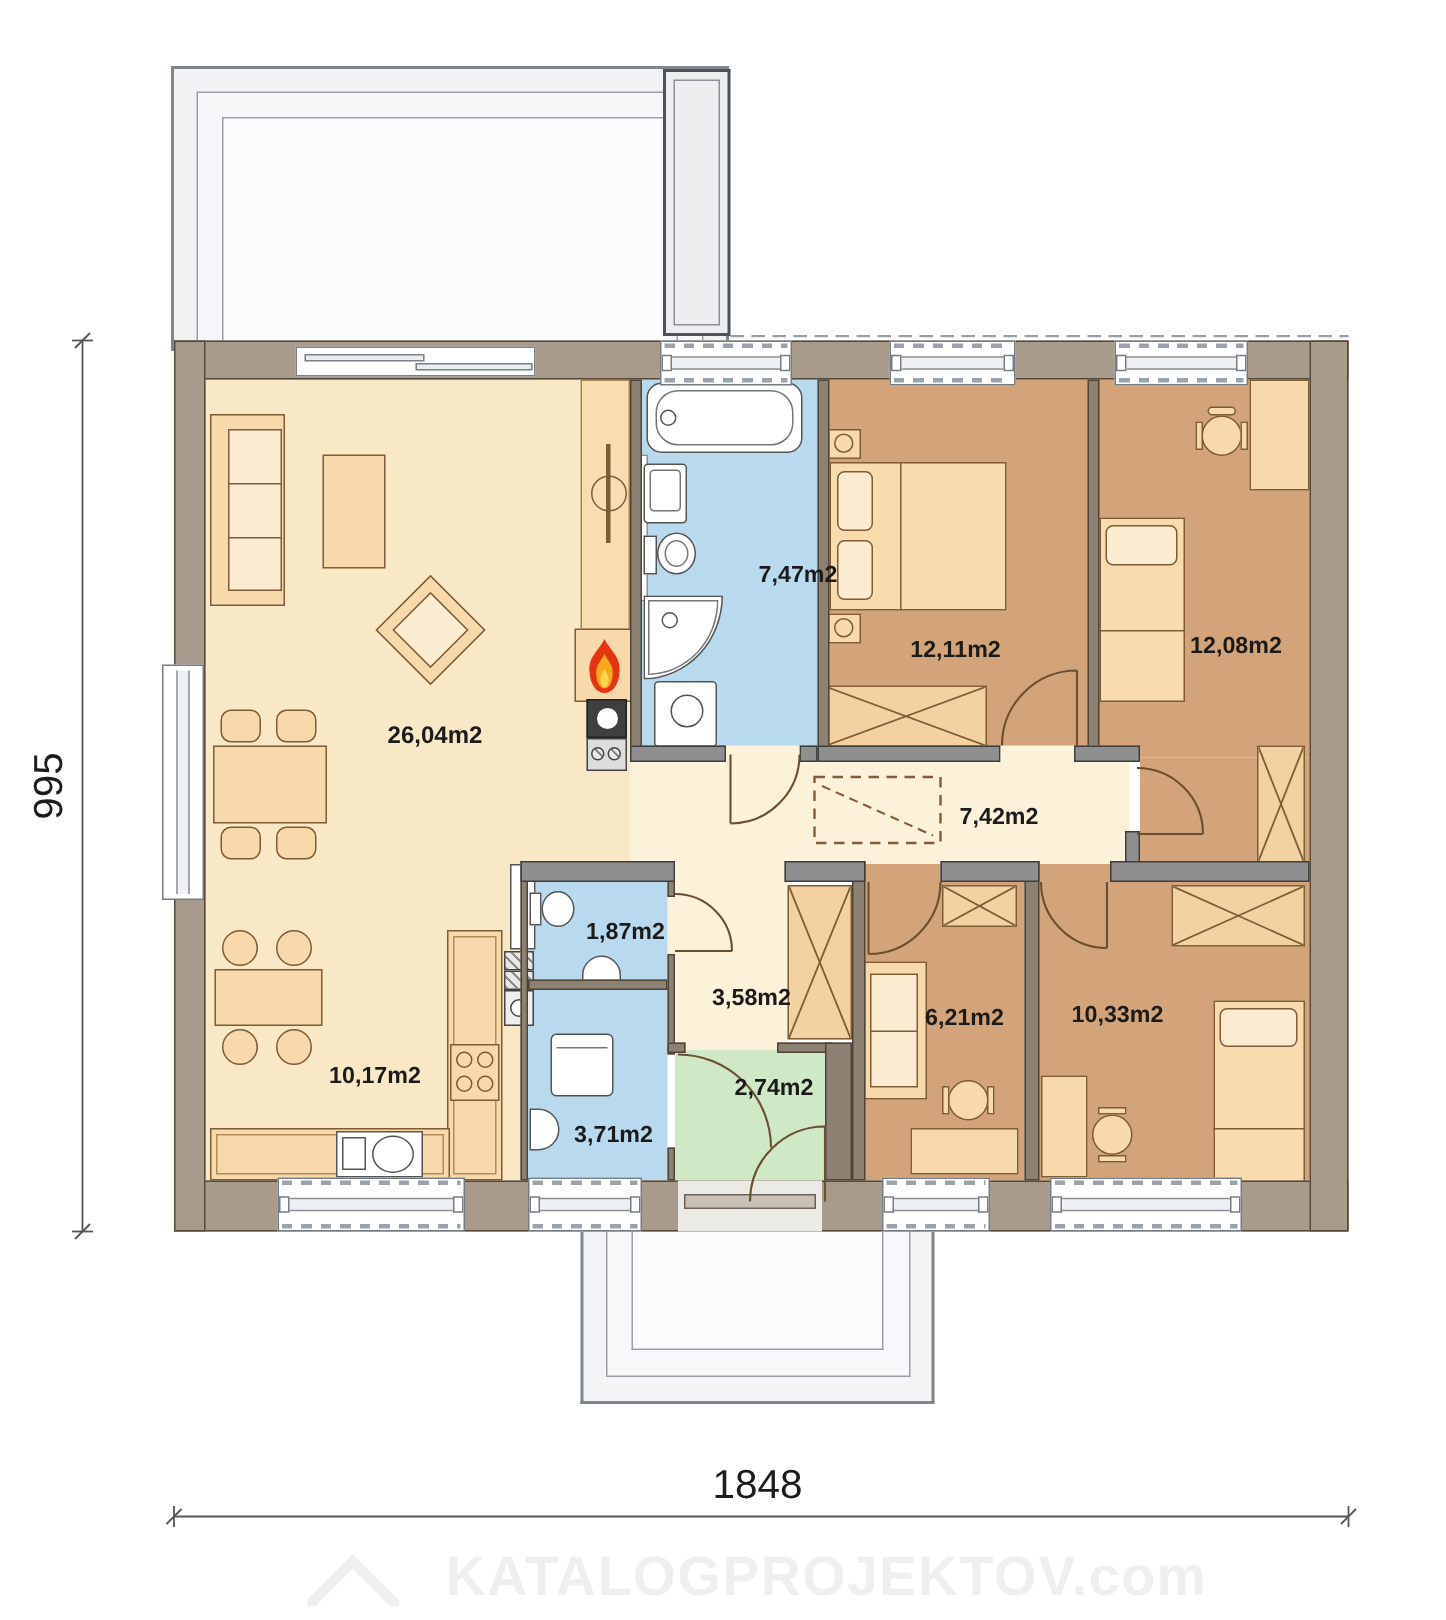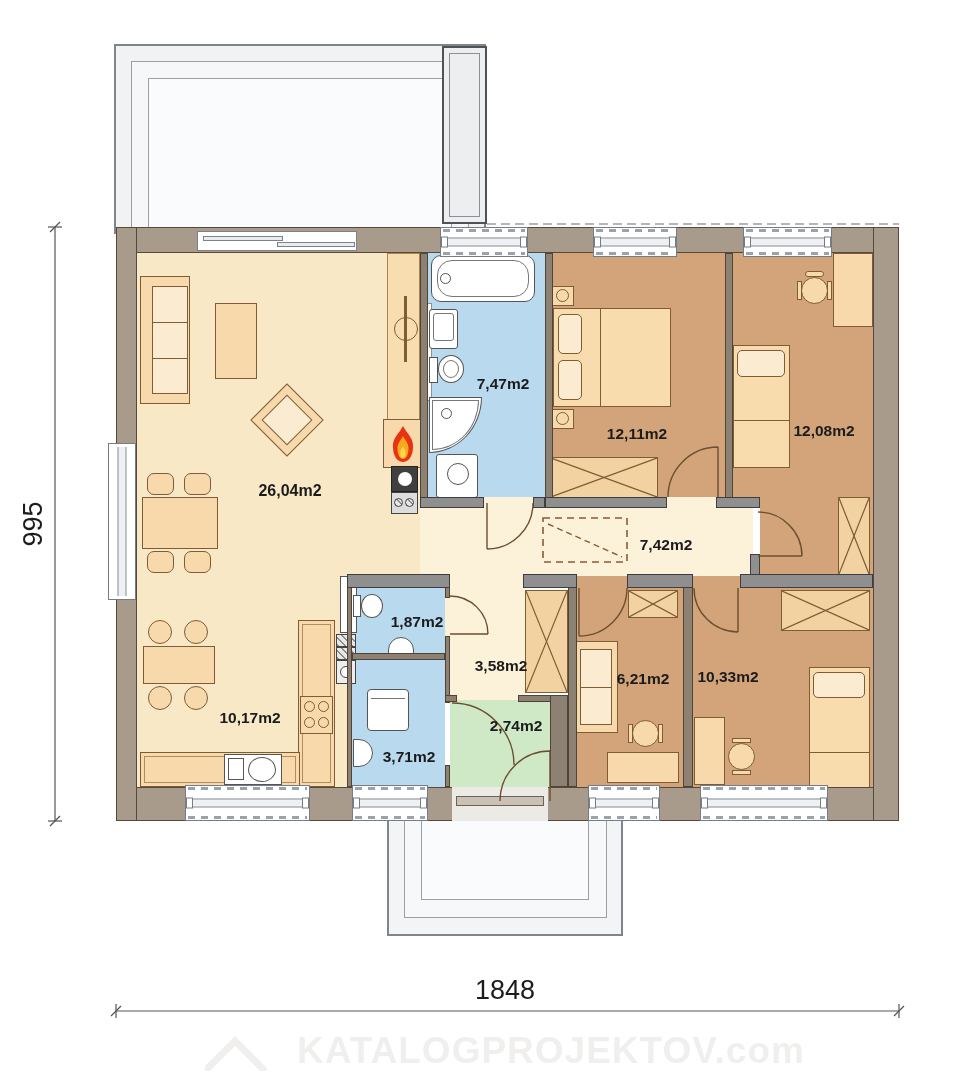--- a/index.html
+++ b/index.html
@@ -341,29 +341,29 @@
       <line x1="116" y1="1011" x2="899" y2="1011"></line>
       <line x1="116" y1="1004" x2="116" y2="1018"></line>
       <line x1="899" y1="1004" x2="899" y2="1018"></line>
       <line x1="111" y1="1016" x2="121" y2="1006"></line>
       <line x1="894" y1="1016" x2="904" y2="1006"></line>
     </g>
   </svg>
 
   <div class="rlabel" style="left:290px;top:491px;font-size:16px;">26,04m2</div>
   <div class="rlabel" style="left:250px;top:718px;">10,17m2</div>
-  <div class="rlabel" style="left:503px;top:384px;">7,47m2</div>
+  <div class="rlabel" style="left:532px;top:384px;">7,47m2</div>
   <div class="rlabel" style="left:637px;top:434px;">12,11m2</div>
   <div class="rlabel" style="left:824px;top:431px;">12,08m2</div>
   <div class="rlabel" style="left:666px;top:545px;">7,42m2</div>
   <div class="rlabel" style="left:417px;top:622px;">1,87m2</div>
   <div class="rlabel" style="left:501px;top:666px;">3,58m2</div>
   <div class="rlabel" style="left:516px;top:726px;">2,74m2</div>
   <div class="rlabel" style="left:643px;top:679px;">6,21m2</div>
-  <div class="rlabel" style="left:728px;top:677px;text-align:right;">10,33m2</div>
+  <div class="rlabel" style="left:745px;top:677px;text-align:right;">10,33m2</div>
   <div class="rlabel" style="left:409px;top:757px;">3,71m2</div>
 
   <div class="dim" style="left:33px;top:524px;transform:translate(-50%,-50%) rotate(-90deg);">995</div>
   <div class="dim" style="left:505px;top:990px;transform:translate(-50%,-50%);">1848</div>
 
   <div class="wm" style="left:205px;top:1030px;">
     <svg width="78" height="40" viewBox="0 0 78 40">
       <path d="M 2 38 L 30 10 L 58 38 M 30 10 L 14 26" fill="none" stroke="rgba(110,100,92,0.10)" stroke-width="7" stroke-linecap="round"></path>
     </svg>
     <span>KATALOGPROJEKTOV.com</span>

